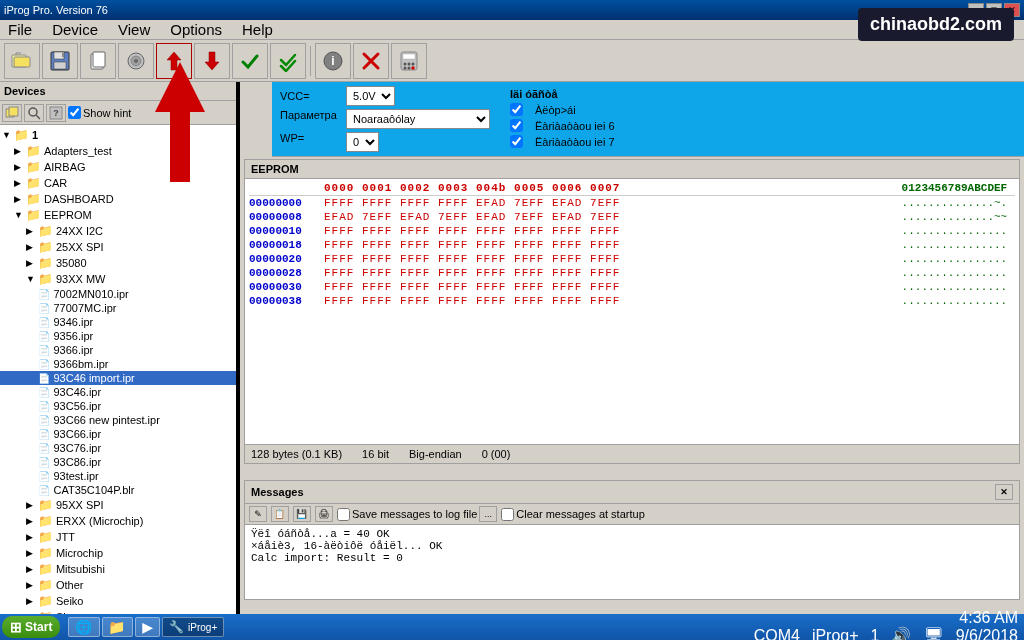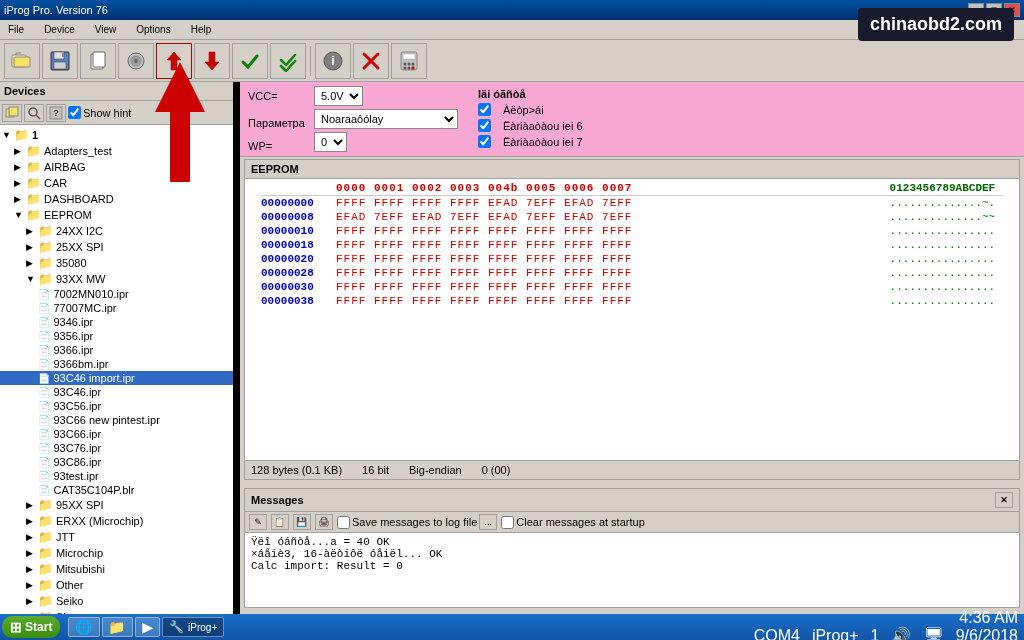--- a/index.html
+++ b/index.html
@@ -36,21 +36,21 @@
     
     #menubar {
       background: #d4d0c8;
       border-bottom: 1px solid #a0a0a0;
       height: 20px;
       display: flex;
       align-items: center;
       padding: 0 4px;
       gap: 12px;
     }
-    #menubar span { font-size: 10px; cursor: pointer; padding: 2px 4px; }
+    #menubar span { font-size: 15px; cursor: pointer; padding: 2px 4px; }
 
     
     #toolbar {
       background: #d4d0c8;
       border-bottom: 1px solid #a0a0a0;
       height: 42px;
       display: flex;
       align-items: center;
       padding: 2px 4px;
       gap: 2px;
@@ -81,21 +81,21 @@
     
     #main {
       display: flex;
       height: calc(640px - 62px - 26px);
     }
 
     
     #left-panel {
       width: 240px;
       background: white;
-      border-right: 7px solid #000000;
+      border-right: 4px solid #000000;
       display: flex;
       flex-direction: column;
       overflow: hidden;
     }
 
     
     #devices-header {
       background: #d4d0c8;
       border-bottom: 1px solid #a0a0a0;
       padding: 3px 4px;
@@ -149,28 +149,29 @@
     #right-panel {
       flex: 1;
       display: flex;
       flex-direction: column;
       background: #d4d0c8;
       overflow: hidden;
     }
 
     
     #config-area {
-      background: #f9a8d4;
+      background: #0ea5e9;
       padding: 4px 8px;
       border-bottom: 1px solid #a0a0a0;
       display: flex;
       flex-direction: column;
       gap: 3px;
-    }
-    .config-row { display: flex; align-items: flex-end; gap: 6px; }
+      margin-left: 32px;
+    }
+    .config-row { display: flex; align-items: flex-start; gap: 6px; }
     .config-label { font-size: 11px; min-width: 60px; }
     .config-select {
       font-size: 11px;
       height: 20px;
       padding: 0 2px;
       border: 1px solid #888;
       background: white;
     }
     .config-checkbox { display: flex; align-items: center; gap: 12px; font-size: 11px; }
 
@@ -189,21 +190,21 @@
       padding: 3px 6px;
       font-weight: bold;
       border-bottom: 1px solid #a0a0a0;
       font-size: 11px;
     }
     #eeprom-content {
       flex: 1;
       overflow: auto;
       font-family: 'Courier New', monospace;
       font-size: 11px;
-      padding: 2px 16px;
+      padding: 2px 4px;
     }
     .hex-header-row {
       display: flex;
       color: #0000cc;
       font-weight: bold;
       padding: 1px 0;
       border-bottom: 1px solid #ccc;
     }
     .hex-row { display: flex; padding: 1px 0; }
     .hex-addr { color: #0000cc; font-weight: bold; width: 75px; min-width: 75px; }
@@ -216,21 +217,21 @@
       font-size: 11px;
       display: flex;
       gap: 20px;
     }
 
     
     #messages-panel {
       height: 120px;
       background: white;
       border: 1px solid #a0a0a0;
-      margin: 6px 4px;
+      margin: 14px 4px;
       display: flex;
       flex-direction: column;
       overflow: hidden;
     }
     #messages-header {
       background: #d4d0c8;
       padding: 3px 6px;
       font-weight: bold;
       border-bottom: 1px solid #a0a0a0;
       font-size: 11px;

